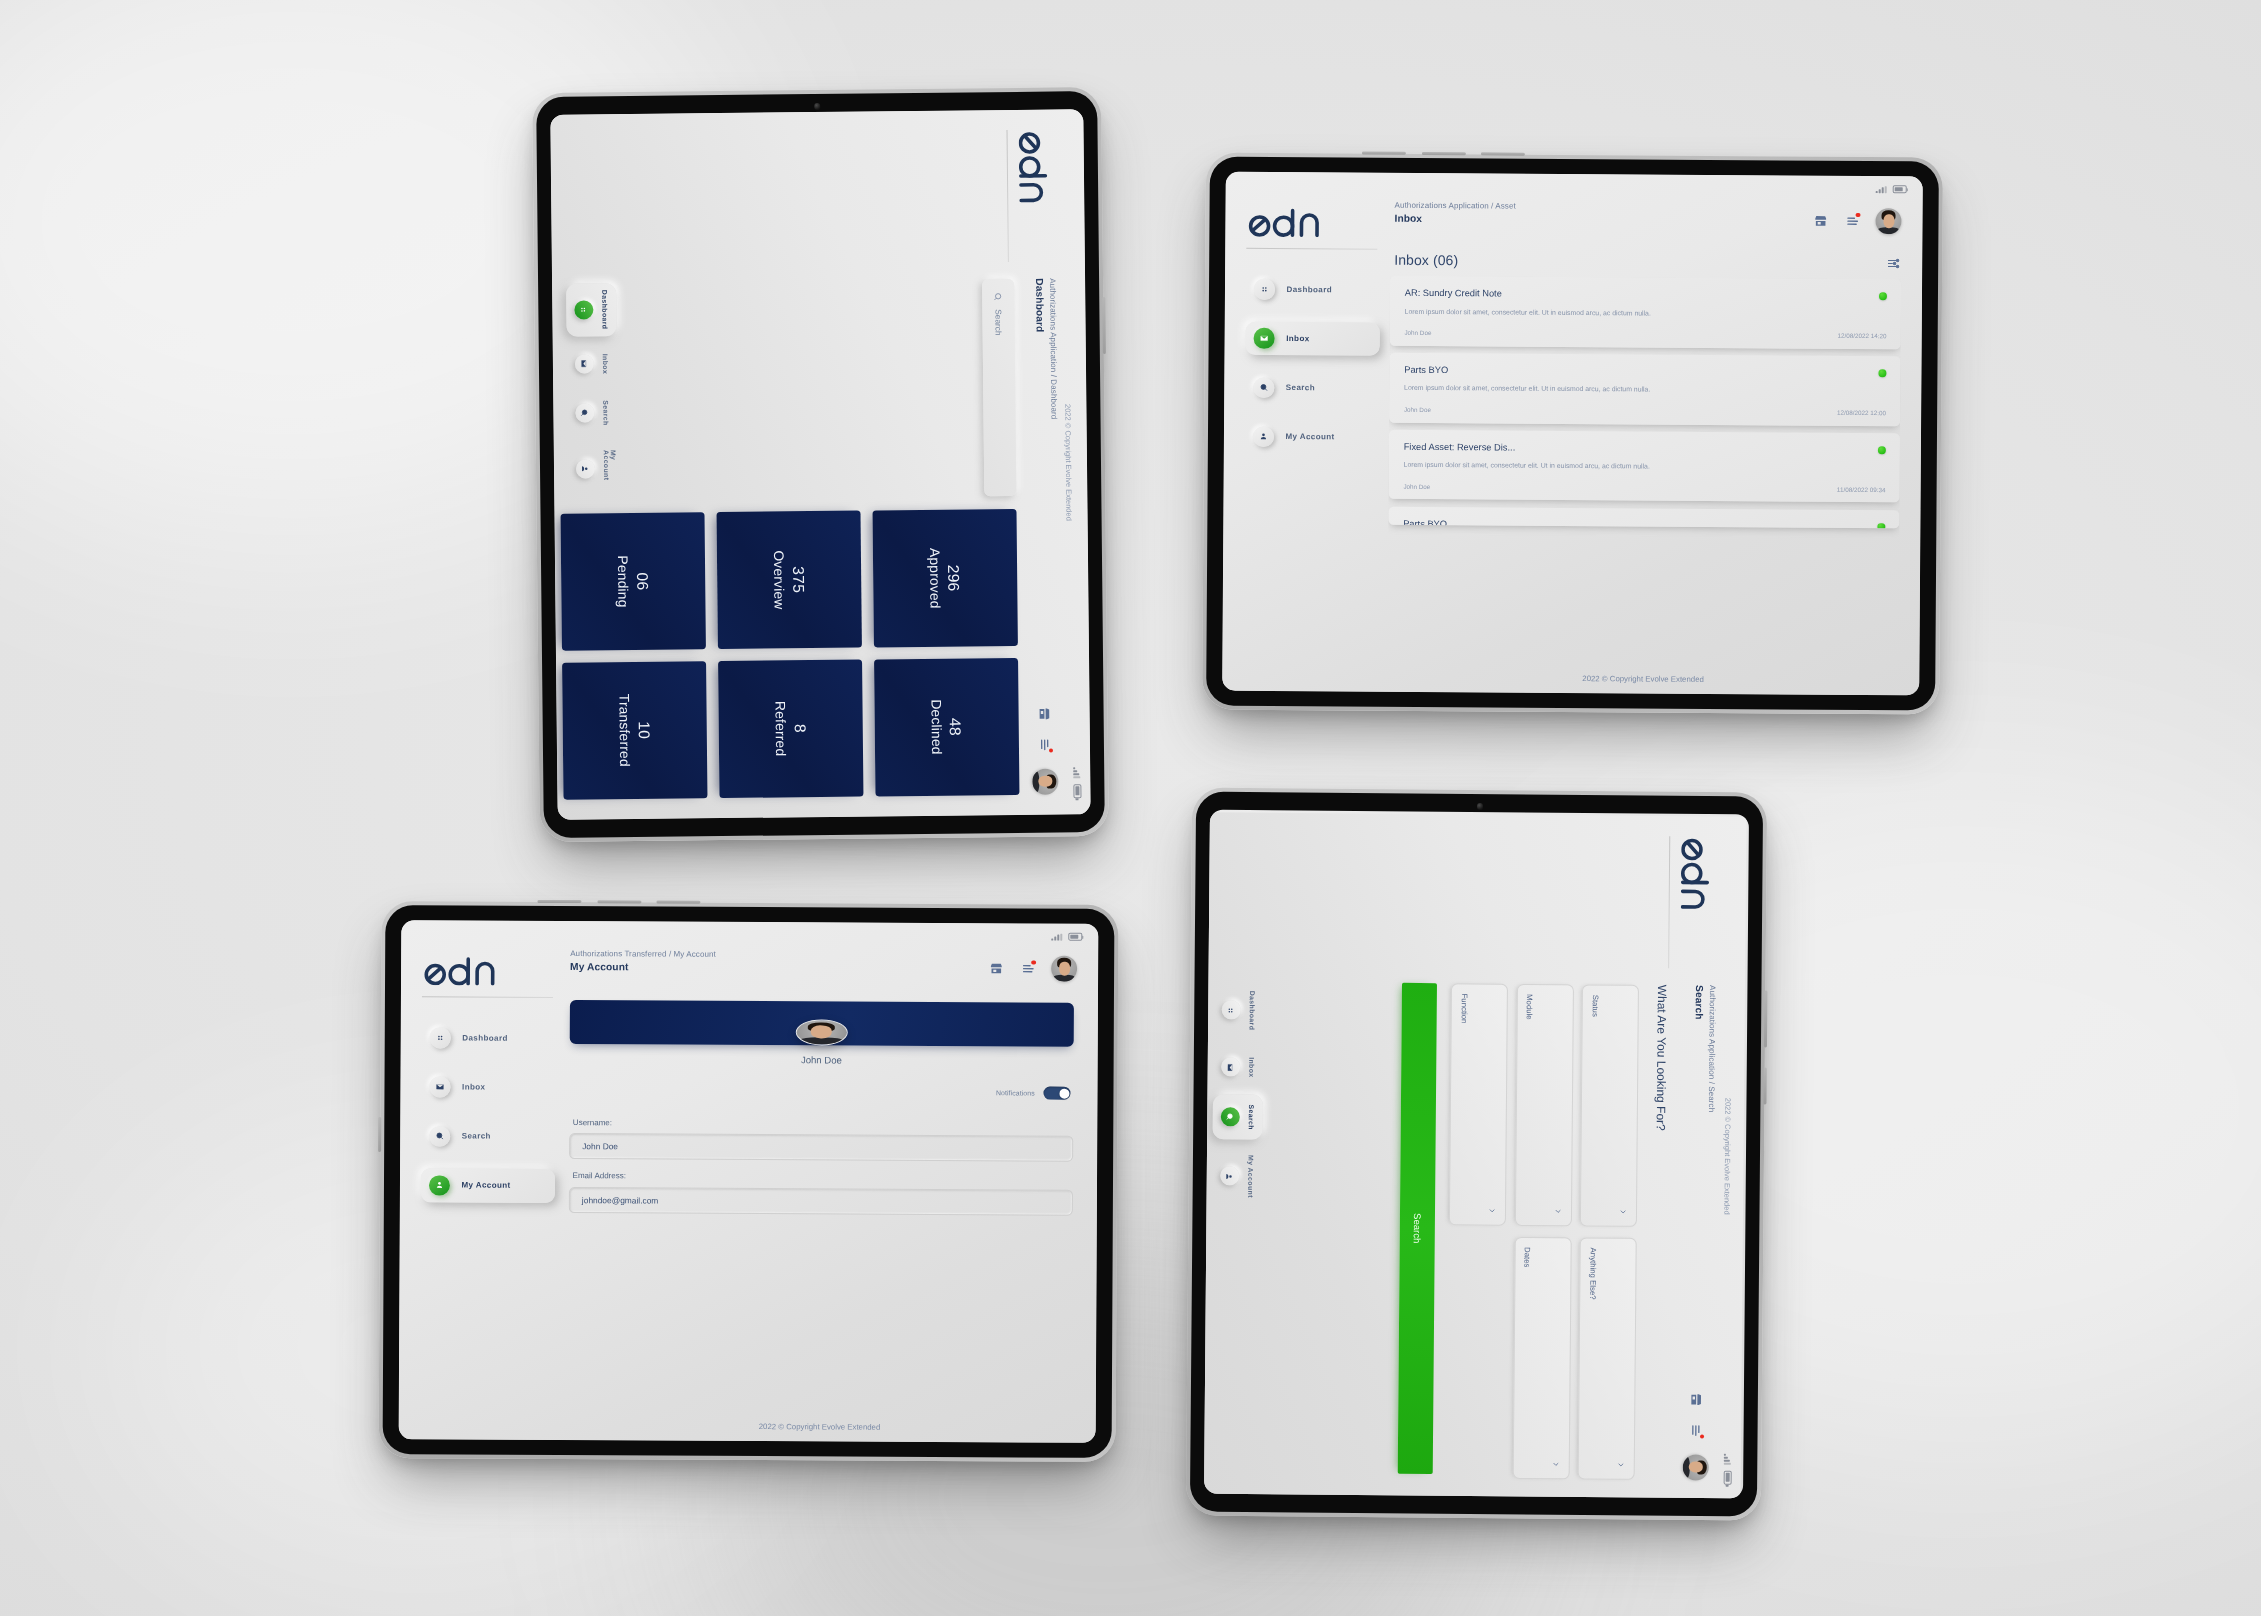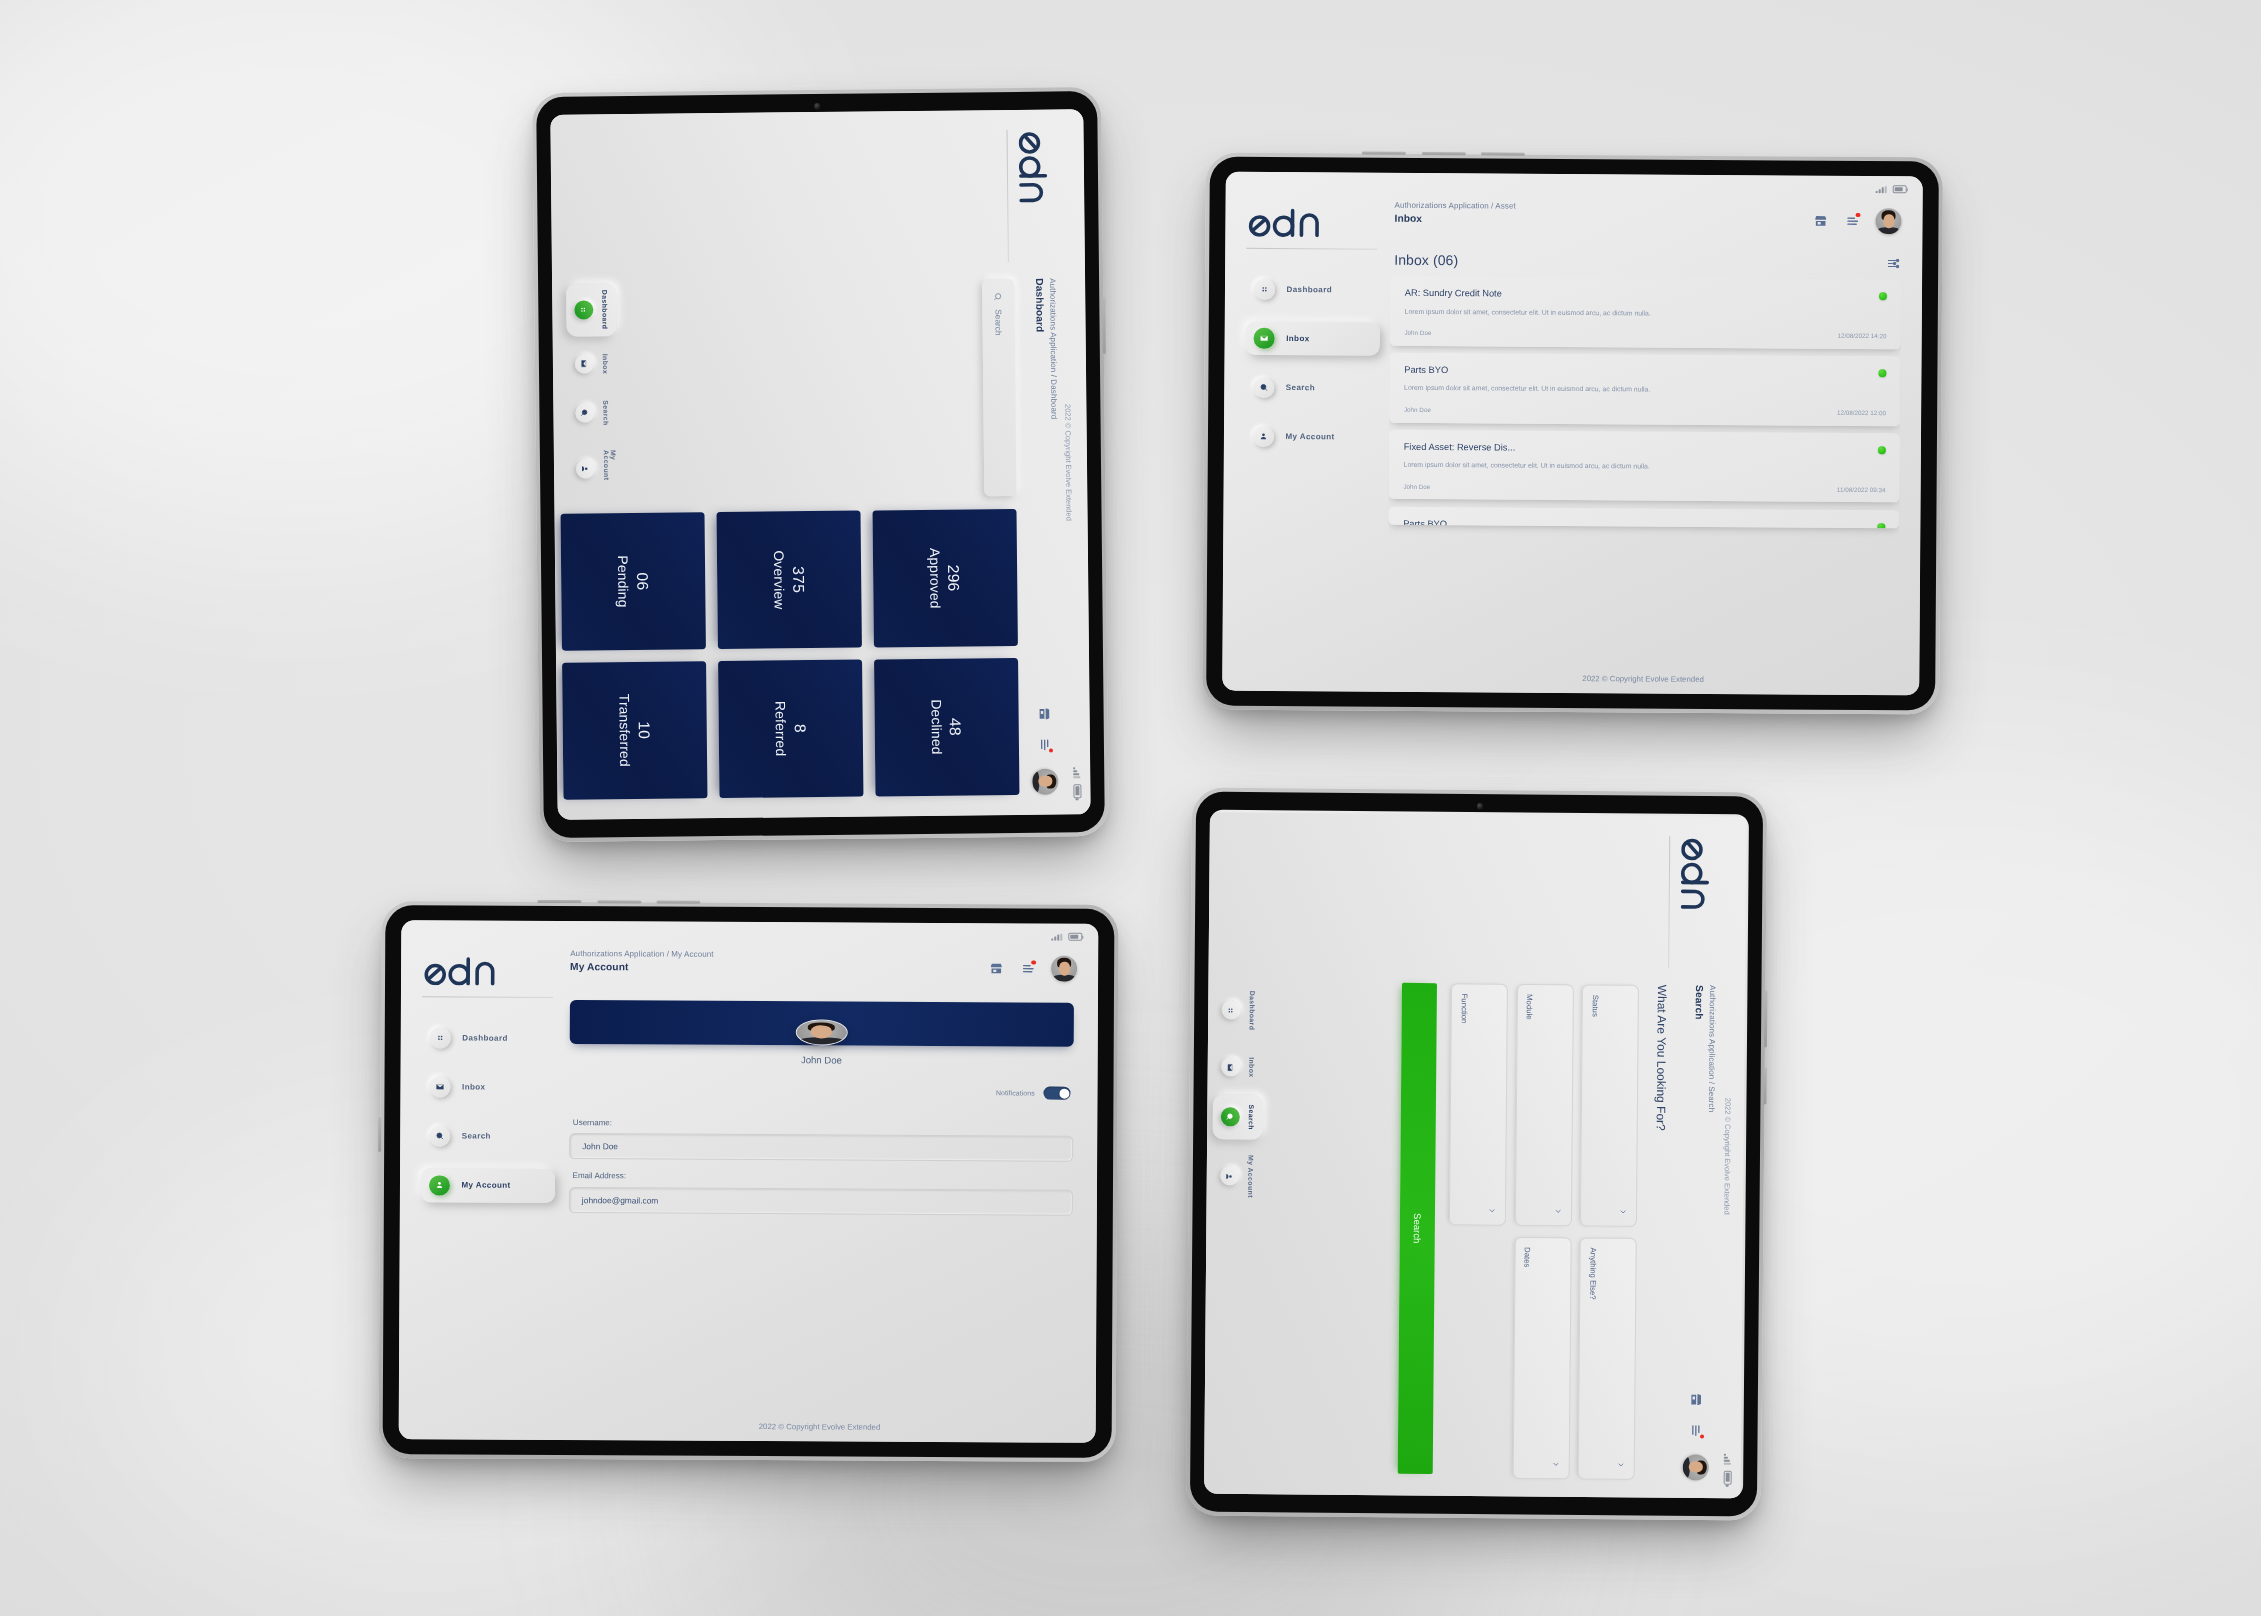--- a/index.html
+++ b/index.html
@@ -534,21 +534,21 @@
                       <path d="M5 20c0-3.8 3.1-6 7-6s7 2.2 7 6z"></path>
                     </svg>
                   </span>
                   <span class="nlabel">My Account</span>
                 </div>
               </div>
           </div>
           <div class="content">
             <div class="topbar">
               <div>
-                <div class="crumb">Authorizations Application / My Account</div>
+                <div class="crumb">Authorizations Transferred / My Account</div>
                 <div class="ptitle">My Account</div>
               </div>
               <div class="tools">
                 <span class="ticon">
                     <svg viewBox="0 0 24 24">
                       <path d="M3 8l1.6-4h14.8L21 8v2H3V8zm1 4h16v8H4v-8zm3 2v4h5v-4H7z"></path>
                     </svg>
                   </span>
                 <span class="ticon">
                     <span class="dot-red"></span>

